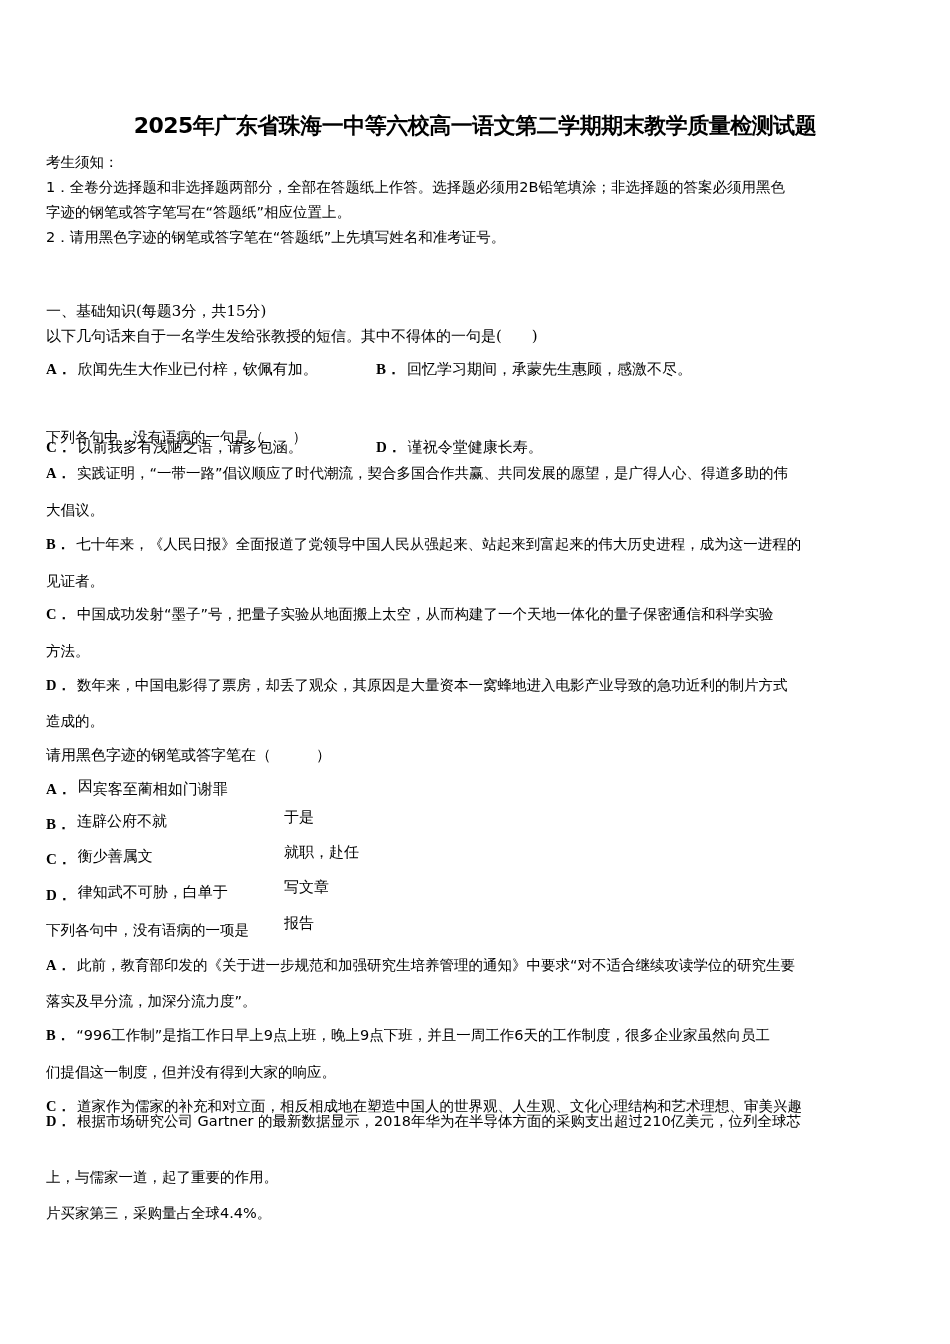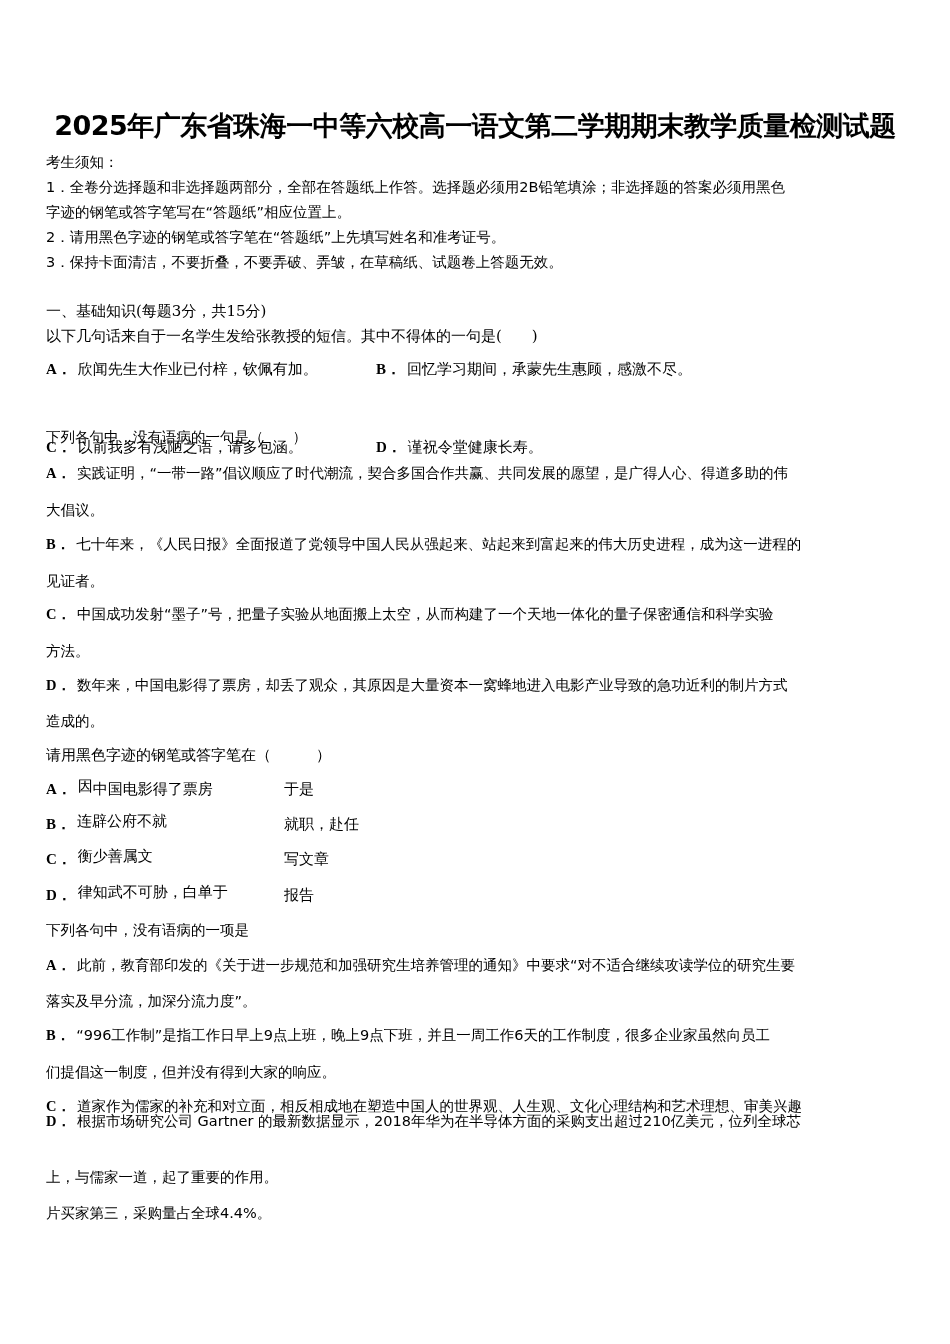--- a/index.html
+++ b/index.html
@@ -23,21 +23,21 @@
       height: 1344px;
     }
     .title {
       position: absolute;
       top: 110px;
       left: 0;
       width: 950px;
       text-align: center;
       font-family: "DejaVu Sans", "Liberation Sans", sans-serif;
       font-weight: bold;
-      font-size: 27px;
+      font-size: 22px;
       letter-spacing: -0.5px;
       line-height: 32px;
     }
     .line {
       position: absolute;
       left: 46px;
       font-size: 15px;
       line-height: 22px;
       white-space: nowrap;
     }
@@ -51,38 +51,38 @@
       font-weight: bold;
       margin-right: 6px;
     }
     .col2 {
       position: absolute;
       left: 376px;
     }
     .gloss {
       position: absolute;
       left: 284px;
+      margin-top: 28px;
     }
     .raised {
       position: relative;
       top: -3px;
     }
   </style>
 </head>
 <body>
 
 <div class="page">
 
   <div class="title">2025年广东省珠海一中等六校高一语文第二学期期末教学质量检测试题</div>
 
   <div class="line narrow" style="top:151px;">考生须知：</div>
   <div class="line narrow" style="top:176px;">1．全卷分选择题和非选择题两部分，全部在答题纸上作答。选择题必须用2B铅笔填涂；非选择题的答案必须用黑色</div>
   <div class="line narrow" style="top:201px;">字迹的钢笔或答字笔写在“答题纸”相应位置上。</div>
   <div class="line narrow" style="top:226px;">2．请用黑色字迹的钢笔或答字笔在“答题纸”上先填写姓名和准考证号。</div>
-  <div class="line narrow" style="top:251px;">3．保持卡面清洁，不要折叠，不要弄破、弄皱，在草稿纸、试题卷上答题无效。</div>
 
   <div class="line" style="top:300px;">一、基础知识(每题3分，共15分)</div>
 
   <div class="line" style="top:358px; width:860px;">
     <span>
       <span class="letter">A．</span><span>欣闻先生大作业已付梓，钦佩有加。</span>
     </span>
     <span class="col2" style="left:330px;">
       <span class="letter">B．</span><span>回忆学习期间，承蒙先生惠顾，感激不尽。</span>
     </span>
@@ -115,21 +115,21 @@
   <div class="line narrow" style="top:640px;">方法。</div>
 
   <div class="line narrow" style="top:674px;">
     <span class="letter">D．</span><span>数年来，中国电影得了票房，却丢了观众，其原因是大量资本一窝蜂地进入电影产业导致的急功近利的制片方式</span>
   </div>
   <div class="line narrow" style="top:710px;">造成的。</div>
 
   <div class="line" style="top:744px;">请用黑色字迹的钢笔或答字笔在（　　　）</div>
 
   <div class="line" style="top:778px; width:860px;">
-    <span class="letter">A．</span><span class="raised">因</span><span>中国电影得了票房</span>
+    <span class="letter">A．</span><span class="raised">因</span><span>宾客至蔺相如门谢罪</span>
     <span class="gloss" style="left:238px;">于是</span>
   </div>
   <div class="line" style="top:813px; width:860px;">
     <span class="letter">B．</span><span class="raised">连辟公府不就</span>
     <span class="gloss" style="left:238px;">就职，赴任</span>
   </div>
   <div class="line" style="top:848px; width:860px;">
     <span class="letter">C．</span><span class="raised">衡少善属文</span>
     <span class="gloss" style="left:238px;">写文章</span>
   </div>

